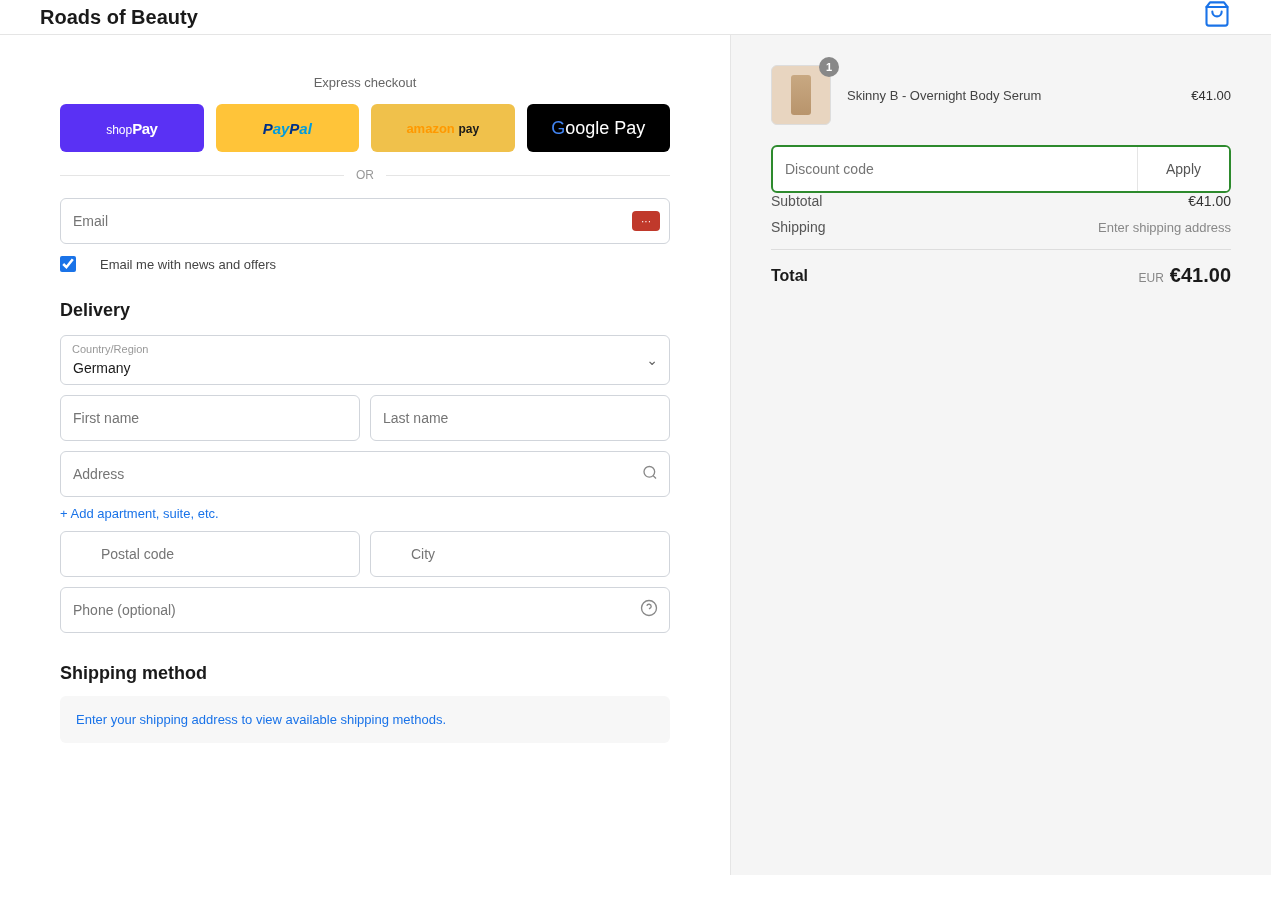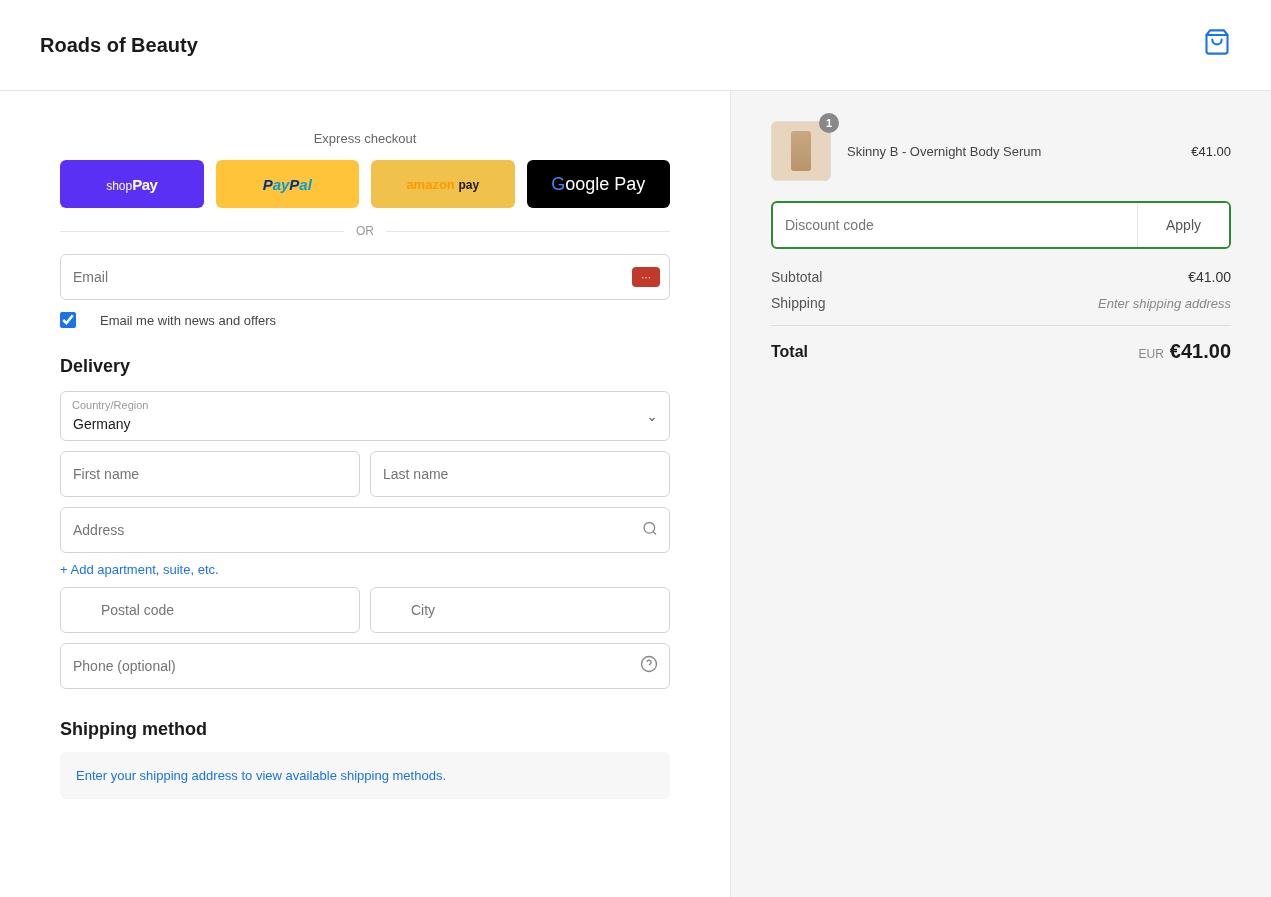--- a/index.html
+++ b/index.html
@@ -2,21 +2,21 @@
 <html><head>
   <meta charset="utf-8">
   <style>
     * { box-sizing: border-box; margin: 0; padding: 0; }
     body { font-family: -apple-system, BlinkMacSystemFont, 'Segoe UI', Helvetica, Arial, sans-serif; font-size: 14px; color: #333; background: #fff; }
 
     .page-header {
       display: flex;
       align-items: center;
       justify-content: space-between;
-      padding: 28px 40px;
+      padding: 0 40px;
       border-bottom: 1px solid #e5e5e5;
     }
     .header-title {
       font-size: 20px;
       font-weight: 600;
       color: #1a1a1a;
     }
     .header-cart-icon {
       color: #1a73e8;
       font-size: 24px;
@@ -306,21 +306,20 @@
     }
     .product-price {
       font-size: 13px;
       color: #333;
       font-weight: 500;
     }
 
     
     .discount-row {
       display: flex;
-      margin-bottom: 20px;
       border: 2px solid #2d8a2d;
       border-radius: 6px;
       overflow: hidden;
       background: #fff;
     }
     .discount-input {
       flex: 1;
       border: none;
       padding: 14px 12px;
       font-size: 14px;
@@ -342,21 +341,21 @@
     
     .summary-row {
       display: flex;
       justify-content: space-between;
       align-items: center;
       margin-bottom: 10px;
       font-size: 14px;
     }
     .summary-label { color: #555; }
     .summary-value { color: #333; }
-    .summary-value.muted { color: #888; font-size: 13px; font-style: italic; }
+    .summary-value.muted { color: #888; font-size: 13px; }
     .summary-total-row {
       display: flex;
       justify-content: space-between;
       align-items: center;
       margin-top: 14px;
       padding-top: 14px;
       border-top: 1px solid #ddd;
     }
     .total-label { font-size: 16px; font-weight: 600; color: #1a1a1a; }
     .total-value { display: flex; align-items: baseline; gap: 6px; }

